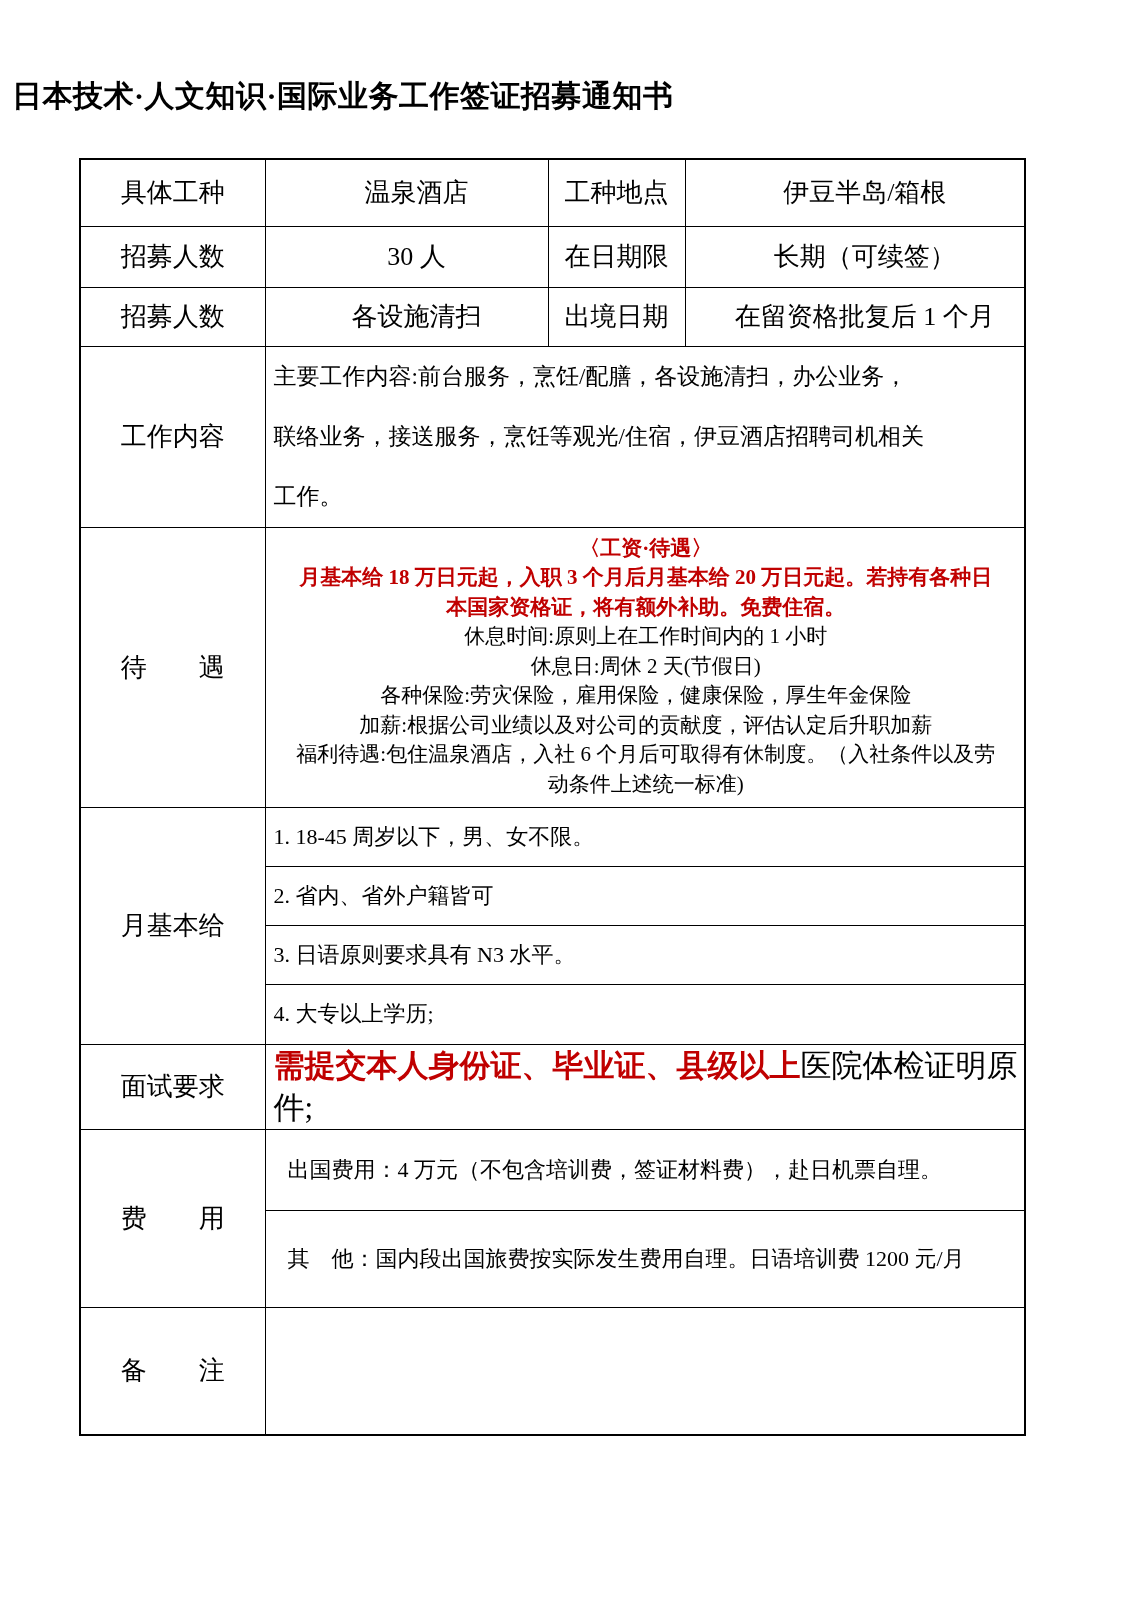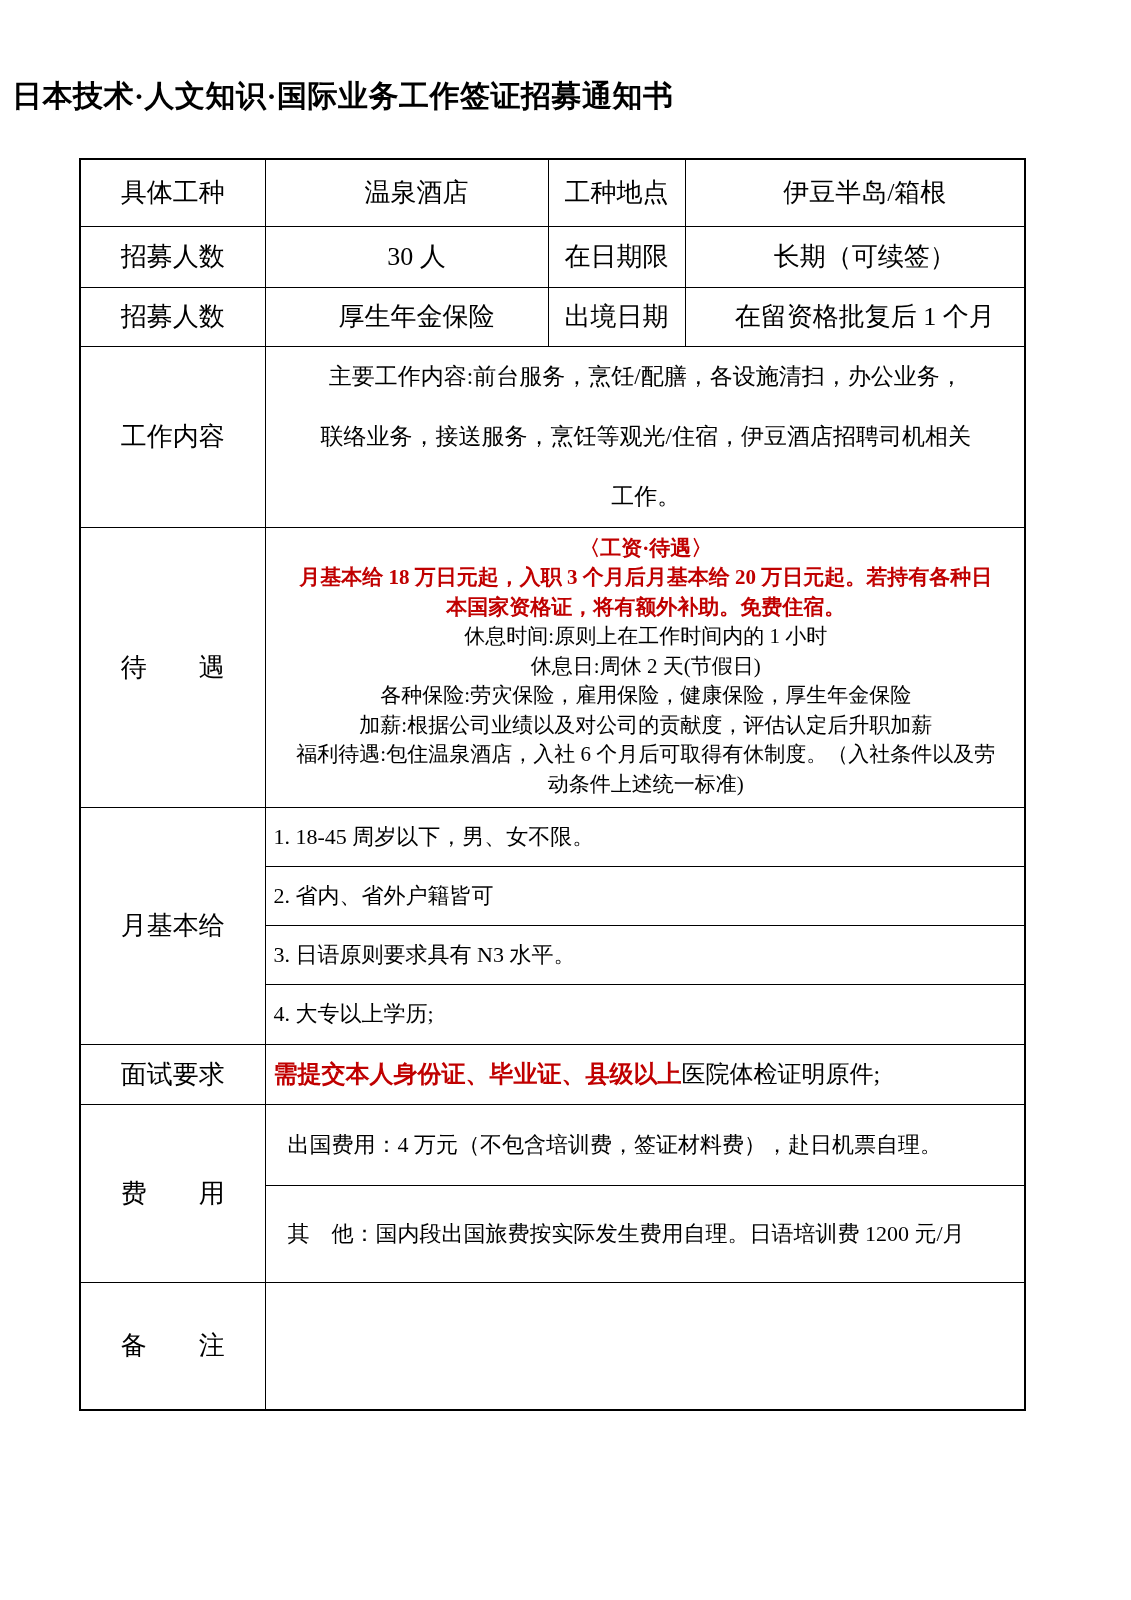--- a/index.html
+++ b/index.html
@@ -30,30 +30,30 @@
   tr.r180 { height:180px; }
   tr.r280 { height:280px; }
   tr.r60  { height:60px; }
   tr.r81  { height:81px; }
   tr.r97  { height:97px; }
   tr.r160 { height:128px; }
 
   .lab { text-align:center; vertical-align:middle; font-size:26px; }
   .val { text-align:center; vertical-align:middle; font-size:26px;padding-left:20px; }
 
-  .work-cell { vertical-align:middle; text-align:center; padding:0 6px 0 8px; }
+  .work-cell { vertical-align:middle; text-align:left; padding:0 6px 0 8px; }
   .work-line { font-size:23px; line-height:60px; white-space:nowrap; }
 
   .treat-cell { vertical-align:top; text-align:center; padding:6px 6px 0 8px; }
   .treat-line { font-size:21px; line-height:29.5px; white-space:nowrap; }
 
   .red { color:var(--red,#C00000); font-weight:bold; }
 
   .cond-cell { text-align:left; vertical-align:middle; padding-left:8px; font-size:22px;margin-left:36px; }
-  .req-cell  { text-align:left; vertical-align:middle; padding-left:8px; font-size:24px; }
+  .req-cell  { text-align:left; vertical-align:middle; padding-left:8px; font-size:31px; }
   .fee-cell  { text-align:left; vertical-align:middle; padding-left:22px; font-size:22px; }
   .empty-cell{ background:#fff; }
 </style>
 </head>
 <body>
 
 <div class="page">
 
   <h1 class="title">日本技术·人文知识·国际业务工作签证招募通知书</h1>
 
@@ -75,21 +75,21 @@
 
     <tr class="r61">
       <td class="lab">招募人数</td>
       <td class="val">30 人</td>
       <td class="lab">在日期限</td>
       <td class="val">长期（可续签）</td>
     </tr>
 
     <tr class="r59">
       <td class="lab">招募人数</td>
-      <td class="val">厚生年金保险</td>
+      <td class="val">各设施清扫</td>
       <td class="lab">出境日期</td>
       <td class="val">在留资格批复后 1 个月</td>
     </tr>
 
     <tr class="r180">
       <td class="lab">工作内容</td>
       <td class="work-cell" colspan="3">
         <div class="work-line">主要工作内容:前台服务，烹饪/配膳，各设施清扫，办公业务，</div>
         <div class="work-line">联络业务，接送服务，烹饪等观光/住宿，伊豆酒店招聘司机相关</div>
         <div class="work-line">工作。</div>

